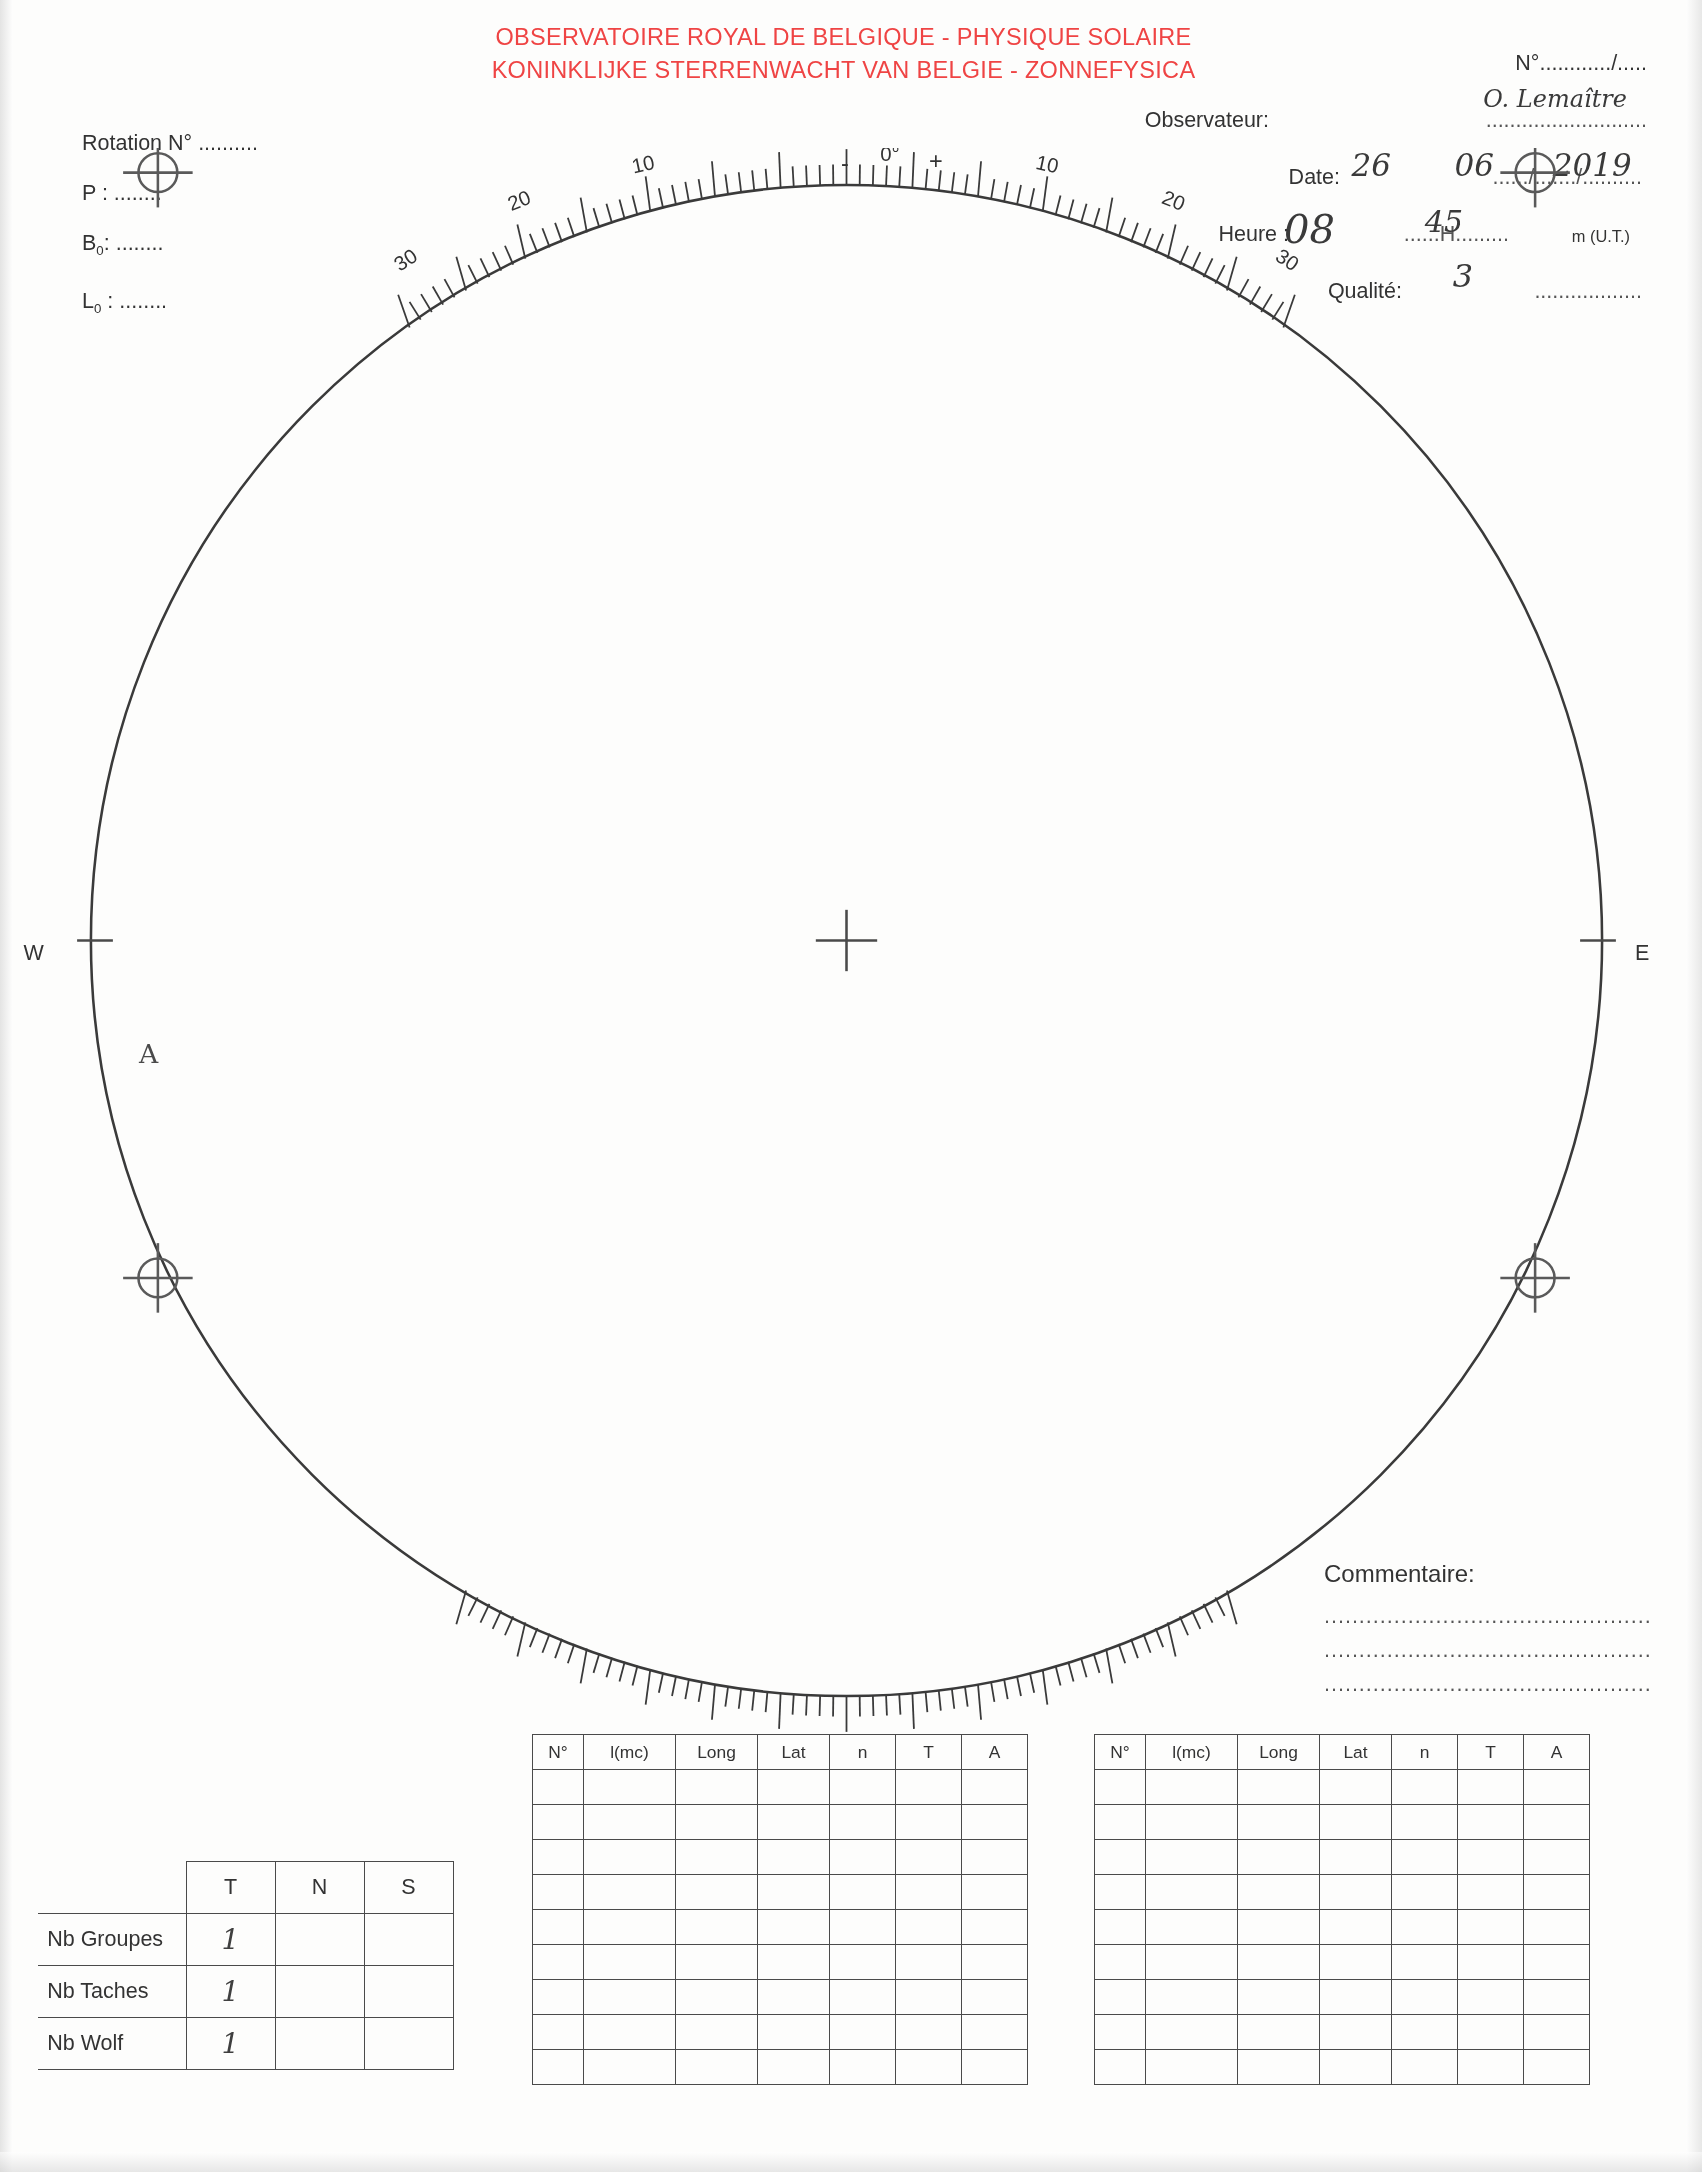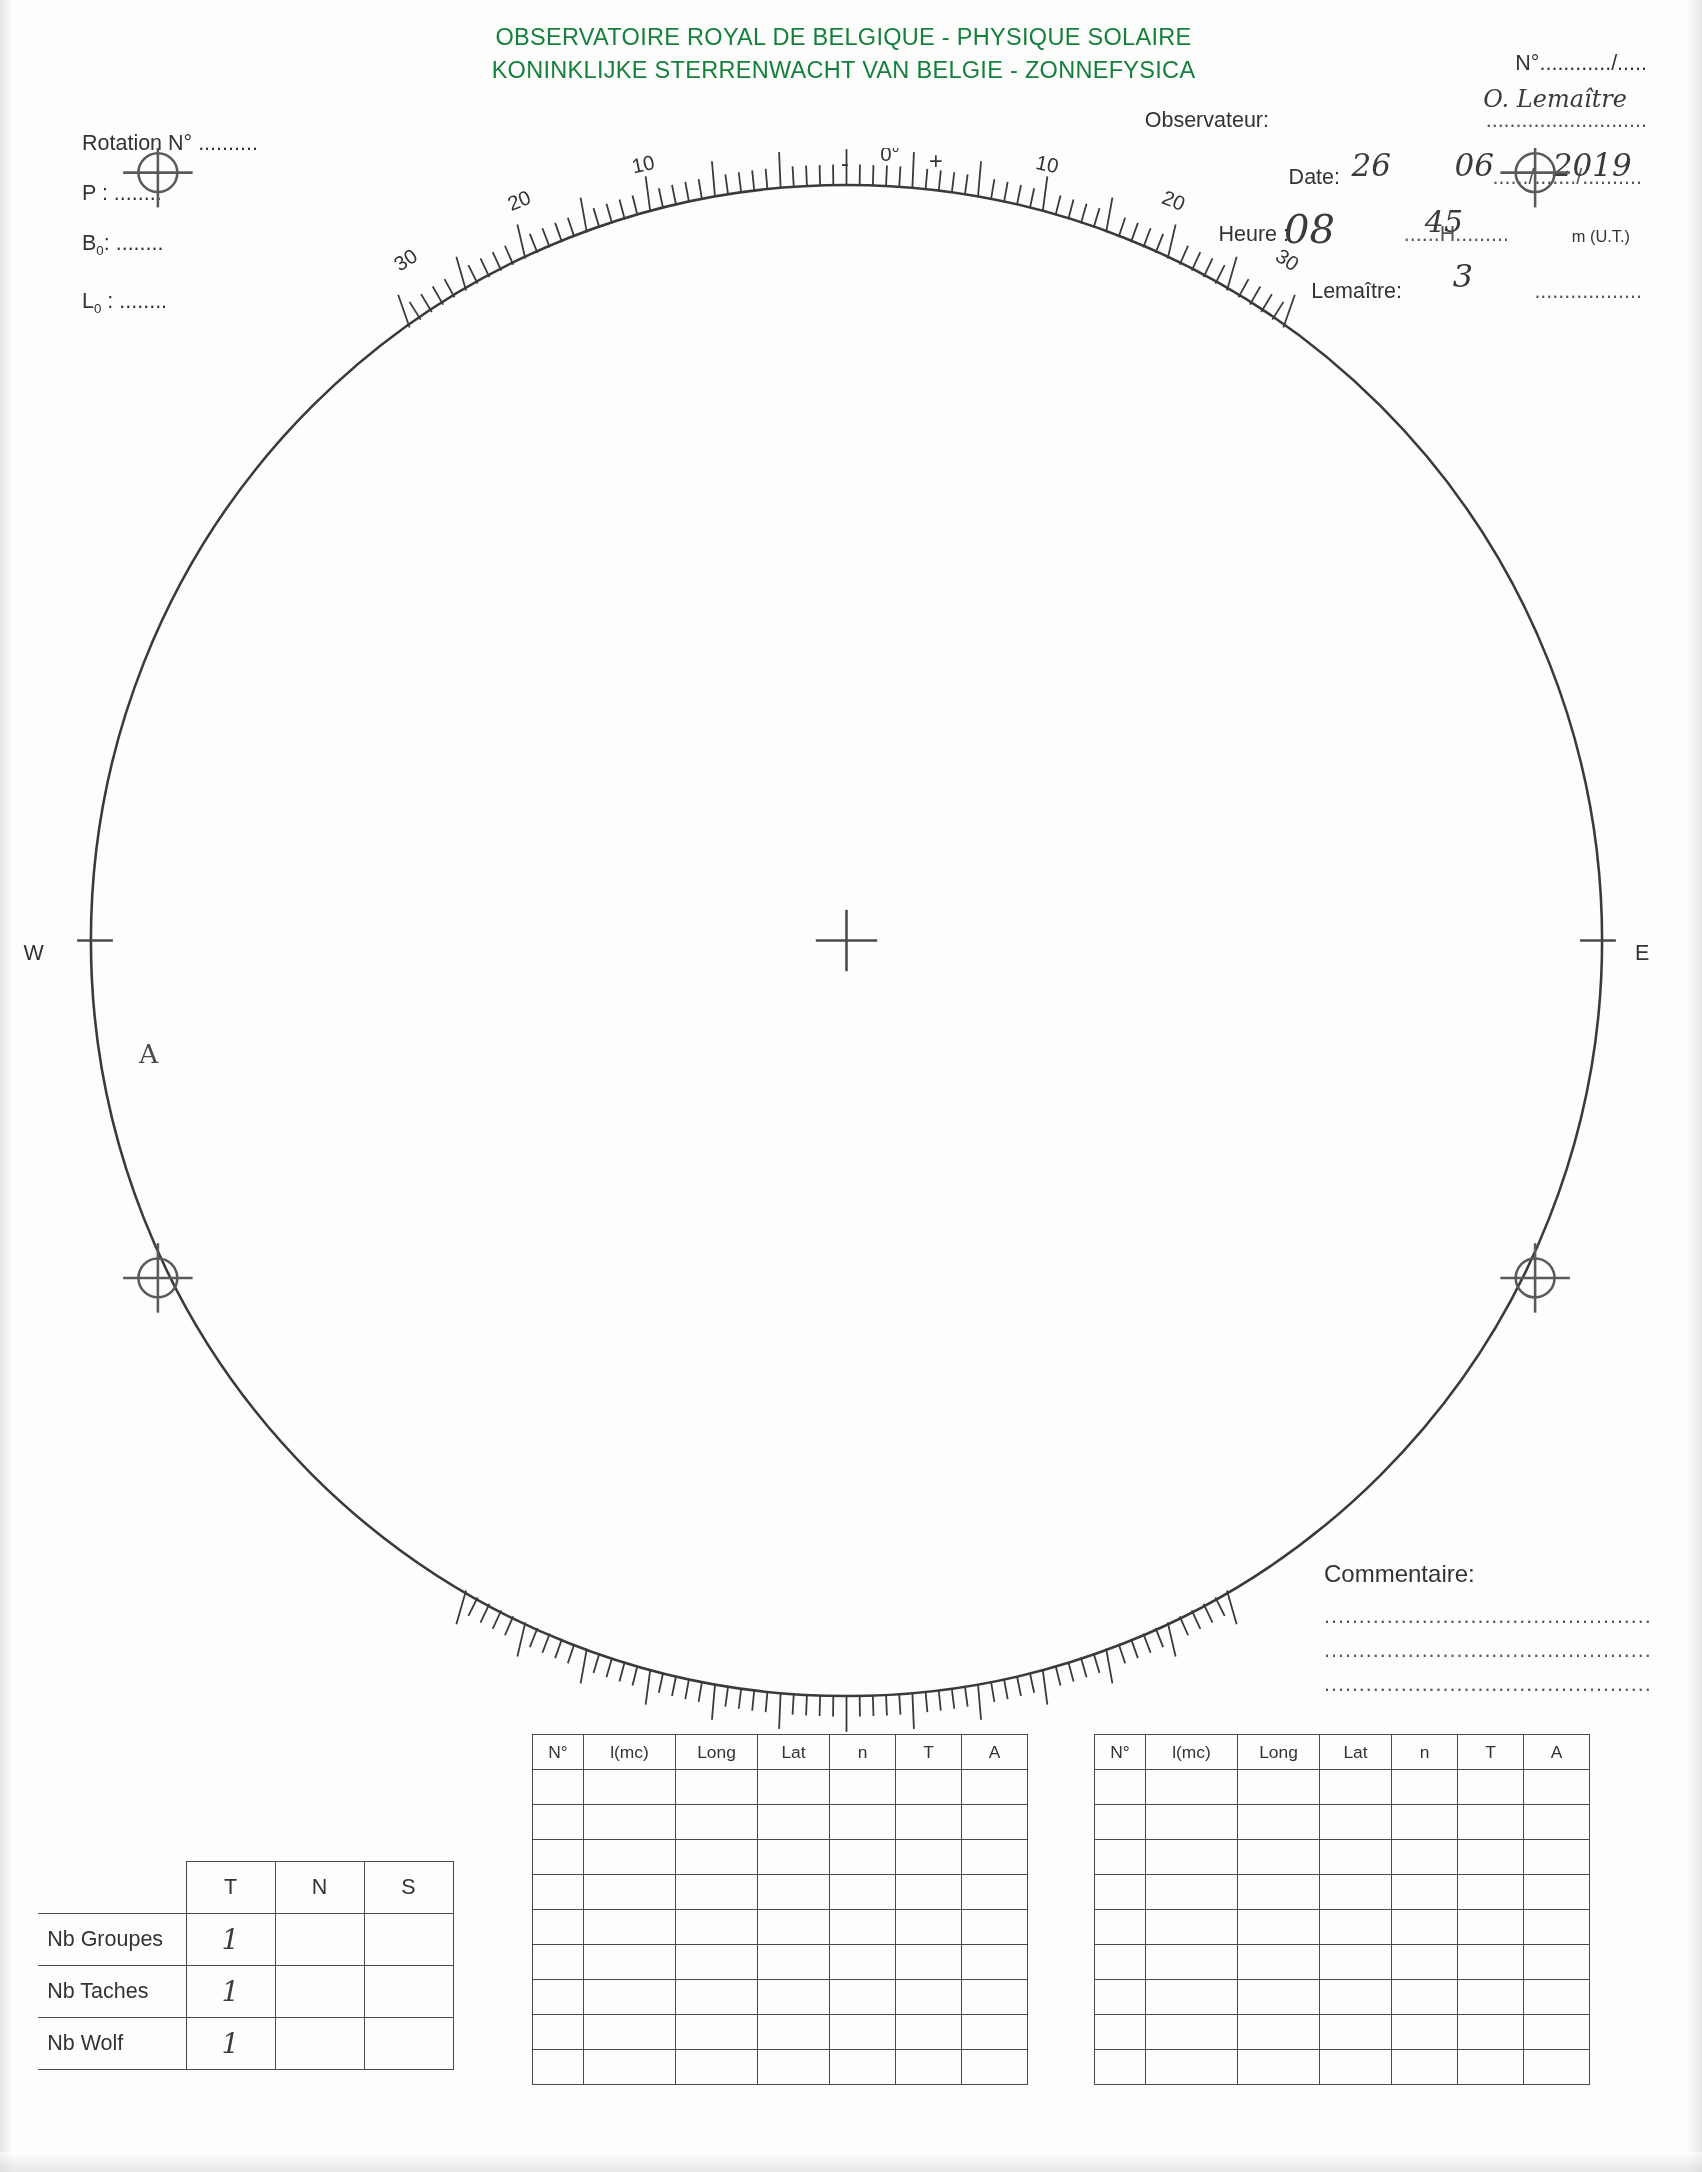--- a/index.html
+++ b/index.html
@@ -43,21 +43,21 @@
     position: absolute;
     left: 378px;
     top: 20.5px;
     width: 931px;
     text-align: center;
   }
   .title-line {
     font-size: 23.5px;
     letter-spacing: 0.3px;
     line-height: 33px;
-    color: #15803d;
+    color: #ef4444;
     white-space: nowrap;
   }
 
   .left-params {
     position: absolute;
     left: 82px;
     top: 118px;
     font-size: 21.5px;
     line-height: 50px;
     color: #333;
@@ -234,21 +234,21 @@
       <span class="hand" style="right:15.3px; top:-18.4px; font-size:31px;">2019</span>
     </div>
     <div class="rline">
       <span style="position:absolute; right:358px; top:0;">Heure :</span>
       <span style="position:absolute; right:138px; top:0; color:#555;">......H.........</span>
       <span style="position:absolute; right:17px; top:5.1px; font-size:16.4px;">m (U.T.)</span>
       <span class="hand" style="right:312px; top:-16.4px; font-size:40px;">08</span>
       <span class="hand" style="right:184px; top:-18.4px; font-size:30px;">45</span>
     </div>
     <div class="rline">
-      <span style="position:absolute; right:245px; top:0;">Lemaître:</span>
+      <span style="position:absolute; right:245px; top:0;">Qualité:</span>
       <span style="position:absolute; right:5.1px; top:0; color:#555;">..................</span>
       <span class="hand" style="right:174px; top:-22.5px; font-size:32px;">3</span>
     </div>
   </div>
 
   <div class="disk-wrap">
     <svg width="1549" height="1585" viewBox="0 0 3030 3100" xmlns="http://www.w3.org/2000/svg">
 
       <circle cx="1515" cy="1550" r="1478" fill="none" stroke="#3a3a3a" stroke-width="5"></circle>
 

